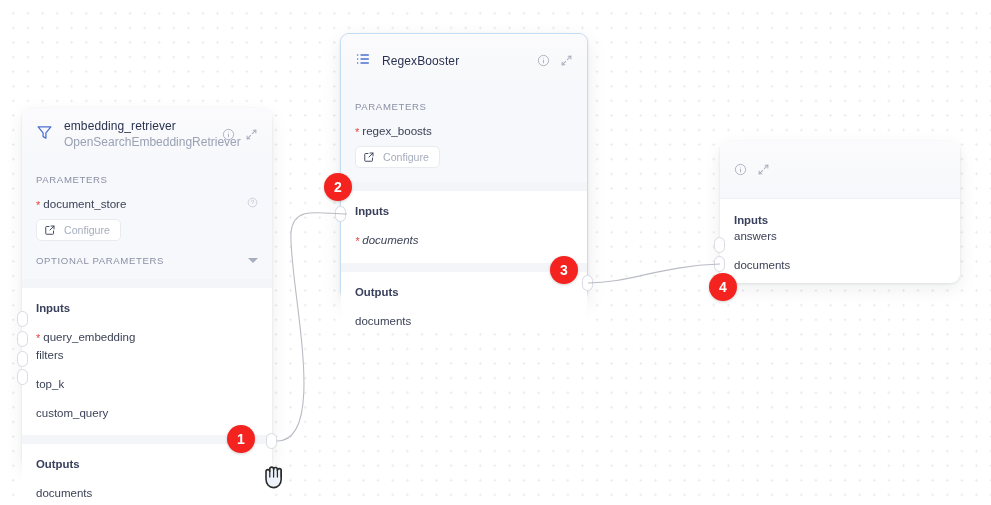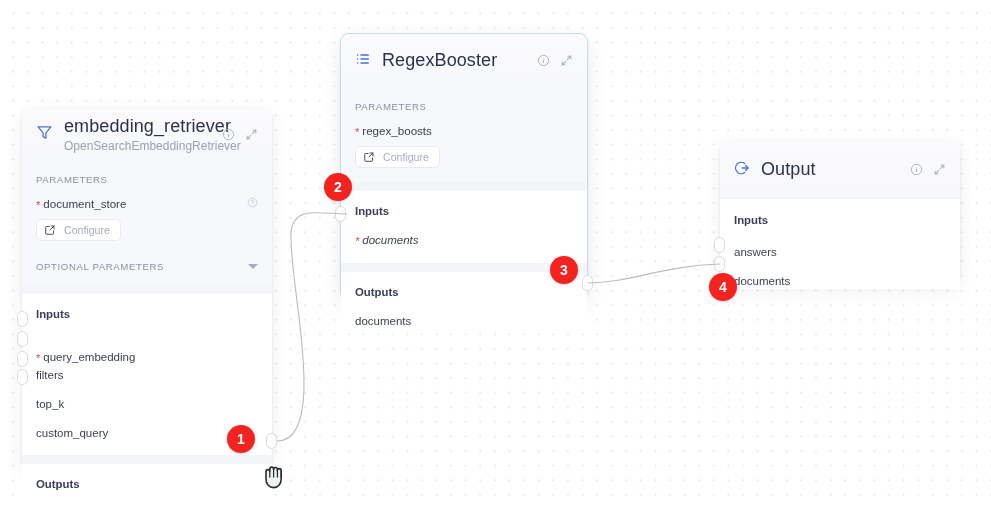--- a/index.html
+++ b/index.html
@@ -42,21 +42,21 @@
     box-sizing: border-box;
   }
   .node-header .hdr-left {
     display: flex;
     align-items: center;
     gap: 11px;
     flex: 1;
     min-width: 0;
   }
   .node-title {
-    font-size: 18px;
+    font-size: 12px;
     color: #2a3250;
     font-weight: 400;
     letter-spacing: .1px;
     white-space: nowrap;
   }
   .node-subtitle {
     font-size: 12px;
     color: #9aa1b4;
     margin-top: 2px;
     white-space: nowrap;
@@ -227,31 +227,31 @@
         <span>
           <svg width="12" height="12" viewBox="0 0 24 24" fill="none" stroke="#3c4257" stroke-width="1.9" stroke-linecap="round" stroke-linejoin="round">
             <path d="M14 4h6v6"></path>
               <path d="M20 4l-8 8"></path>
               <path d="M19 14v5a1.5 1.5 0 0 1-1.5 1.5H5A1.5 1.5 0 0 1 3.5 19V6.5A1.5 1.5 0 0 1 5 5h5"></path>
           </svg>
         </span>
         <span>Configure</span>
       </button>
 
-      <div class="field-row" style="margin-top:20px;">
+      <div class="field-row" style="margin-top:14px;">
         <span class="sec-label">OPTIONAL PARAMETERS</span>
         <span class="chevron-down"></span>
       </div>
     </div>
 
     <div class="divider-band" style="height:9px;"></div>
 
     <div class="section" style="padding-top:14px; padding-bottom:14px; background:#fff;">
       <div class="io-label">Inputs</div>
-      <div style="margin-top:27px;">
+      <div style="margin-top:13px;">
         <span class="req-star">*</span><span class="port-name">query_embedding</span>
       </div>
       <div style="">
         <span class="port-name">filters</span>
       </div>
       <div style="margin-top:11px;">
         <span class="port-name">top_k</span>
       </div>
       <div style="margin-top:11px;">
         <span class="port-name">custom_query</span>
@@ -349,30 +349,20 @@
       </div>
     </div>
   </div>
 
   <div class="handle" style="left:335px; top:206px;"></div>
   <div class="handle" style="left:582px; top:275px;"></div>
 
   <div class="node" id="node-output" style="left:720px; top:141px; width:240px; height:142px;">
 
     <div class="node-header" style="height:57px;">
-      <div class="hdr-left">
-        <span>
-          <svg width="16" height="16" viewBox="0 0 24 24" fill="none" stroke="#4a72d0" stroke-width="1.9" stroke-linecap="round" stroke-linejoin="round">
-            <path d="M16 5.2A8.5 8.5 0 1 0 16 18.8"></path>
-              <path d="M12.5 12h8.5"></path>
-              <path d="M17.5 8.2L21 12l-3.5 3.8"></path>
-          </svg>
-        </span>
-        <div class="node-title">Output</div>
-      </div>
       <div class="hdr-actions">
         <span>
           <svg width="13" height="13" viewBox="0 0 24 24" fill="none" stroke="#a9aebe" stroke-width="1.7">
             <circle cx="12" cy="12" r="9.5"></circle>
               <line x1="12" y1="10.5" x2="12" y2="17"></line>
               <circle cx="12" cy="7.2" r="0.9" fill="#a9aebe" stroke="none"></circle>
           </svg>
         </span>
         <span>
           <svg width="13" height="13" viewBox="0 0 24 24" fill="none" stroke="#a9aebe" stroke-width="1.9" stroke-linecap="round">
@@ -382,21 +372,21 @@
               <path d="M4 20l6.5-6.5"></path>
           </svg>
         </span>
       </div>
     </div>
 
     <div class="hairline"></div>
 
     <div class="section" style="padding-top:15px; background:#fff;">
       <div class="io-label">Inputs</div>
-      <div style="margin-top:16px;">
+      <div style="margin-top:0;">
         <span class="port-name">answers</span>
       </div>
       <div style="margin-top:11px;">
         <span class="port-name">documents</span>
       </div>
     </div>
   </div>
 
   <div class="handle" style="left:714px; top:237px;"></div>
   <div class="handle" style="left:714px; top:256px;"></div>

